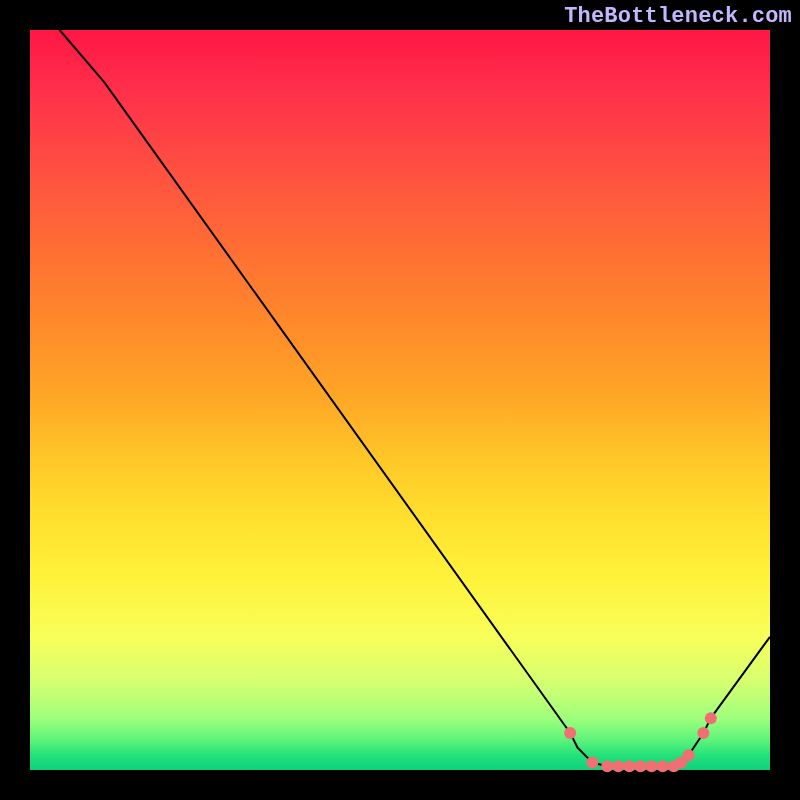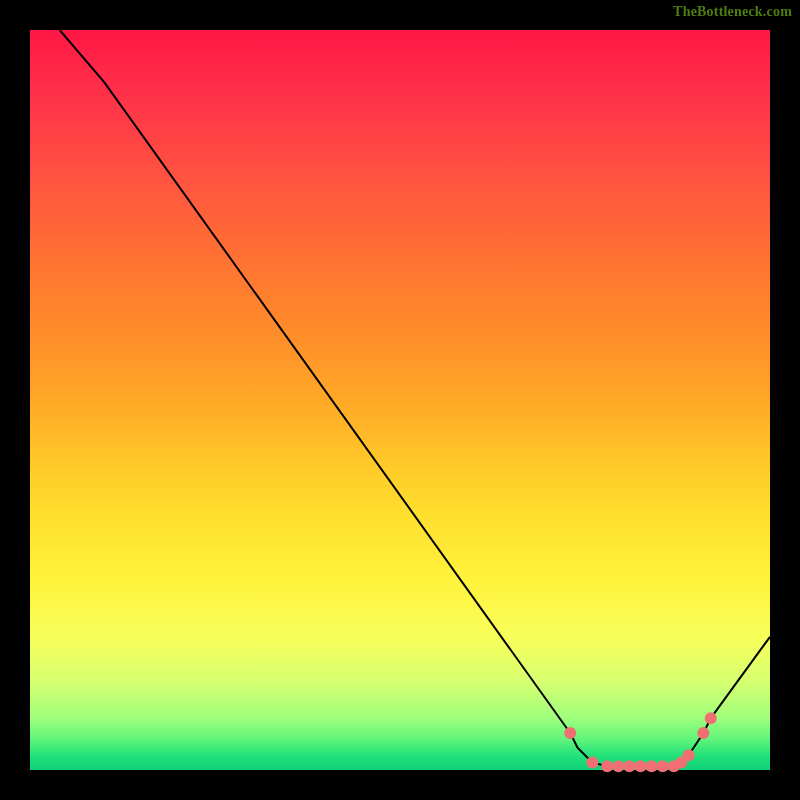--- a/index.html
+++ b/index.html
@@ -38,24 +38,24 @@
       #9fff7c 93%,
       #5cf37a 96%,
       #23e27a 98%,
       #0fd17a 100%
     );
   }
   .attrib {
     position: absolute;
     top: 4px;
     right: 8px;
-    font-family: Liberation Serif, serif;
-    font-size: 14px;
+    font-family: Liberation Mono, monospace;
+    font-size: 22px;
     font-weight: 600;
-    color: #4d7c0f;
+    color: #c4b5fd;
     letter-spacing: 0.2px;
   }
   svg.overlay {
     position: absolute;
     inset: 0;
     width: 740px;
     height: 740px;
     overflow: visible;
   }
 </style>

